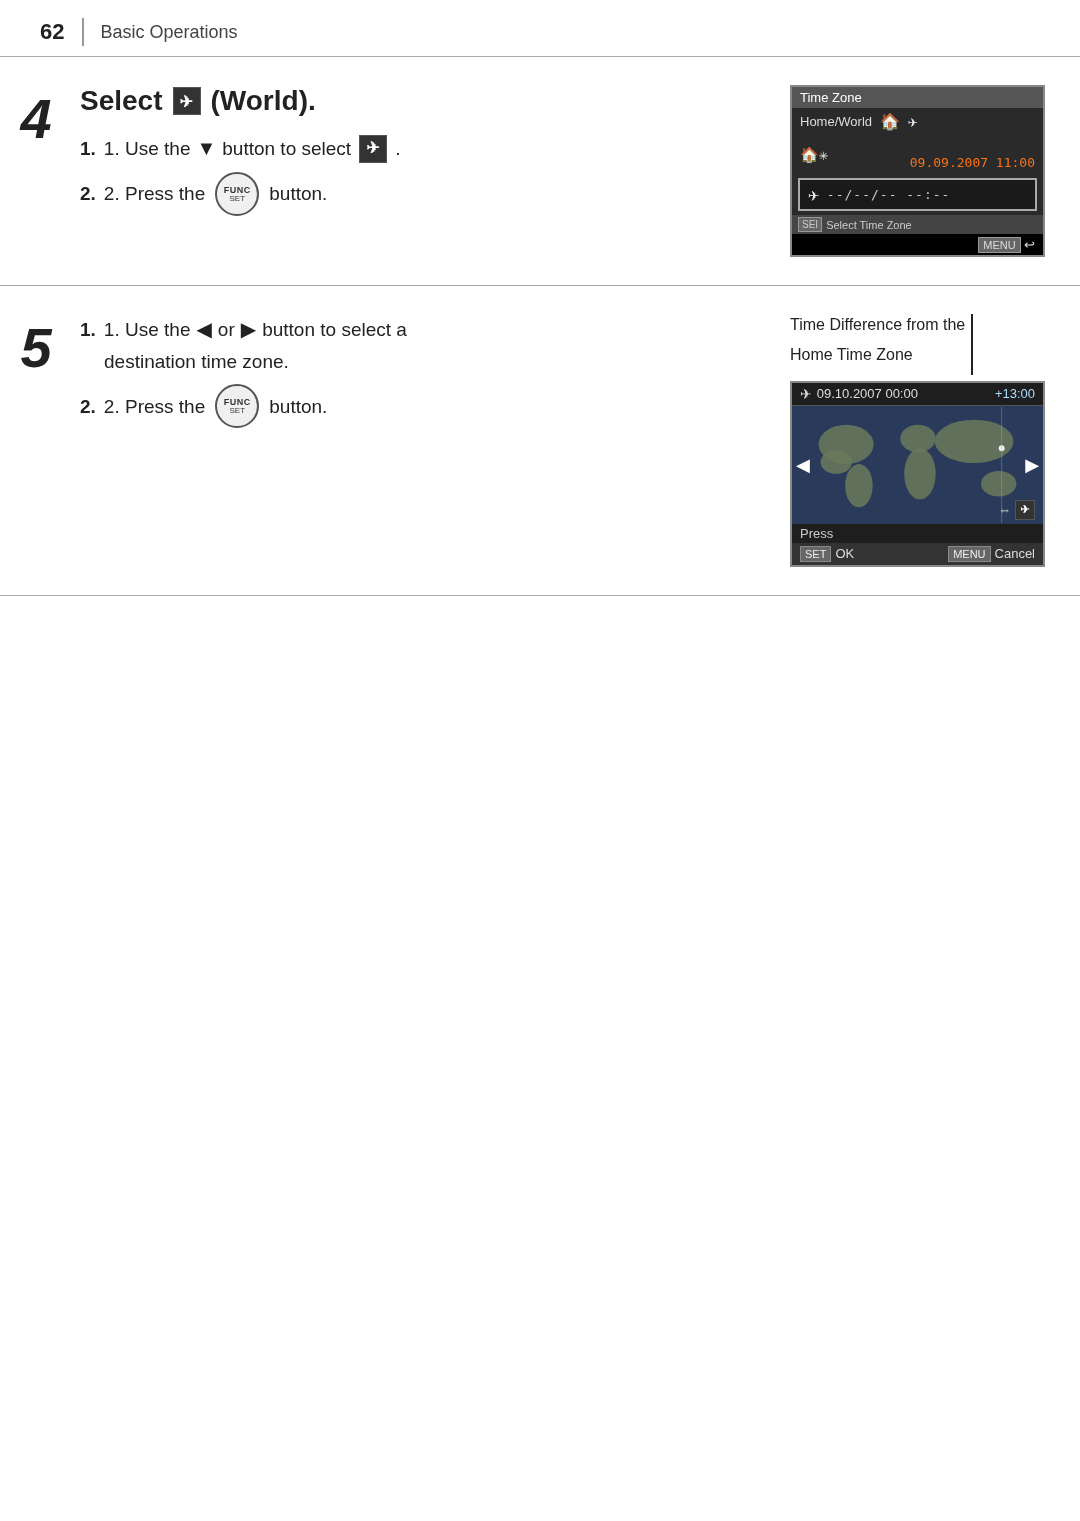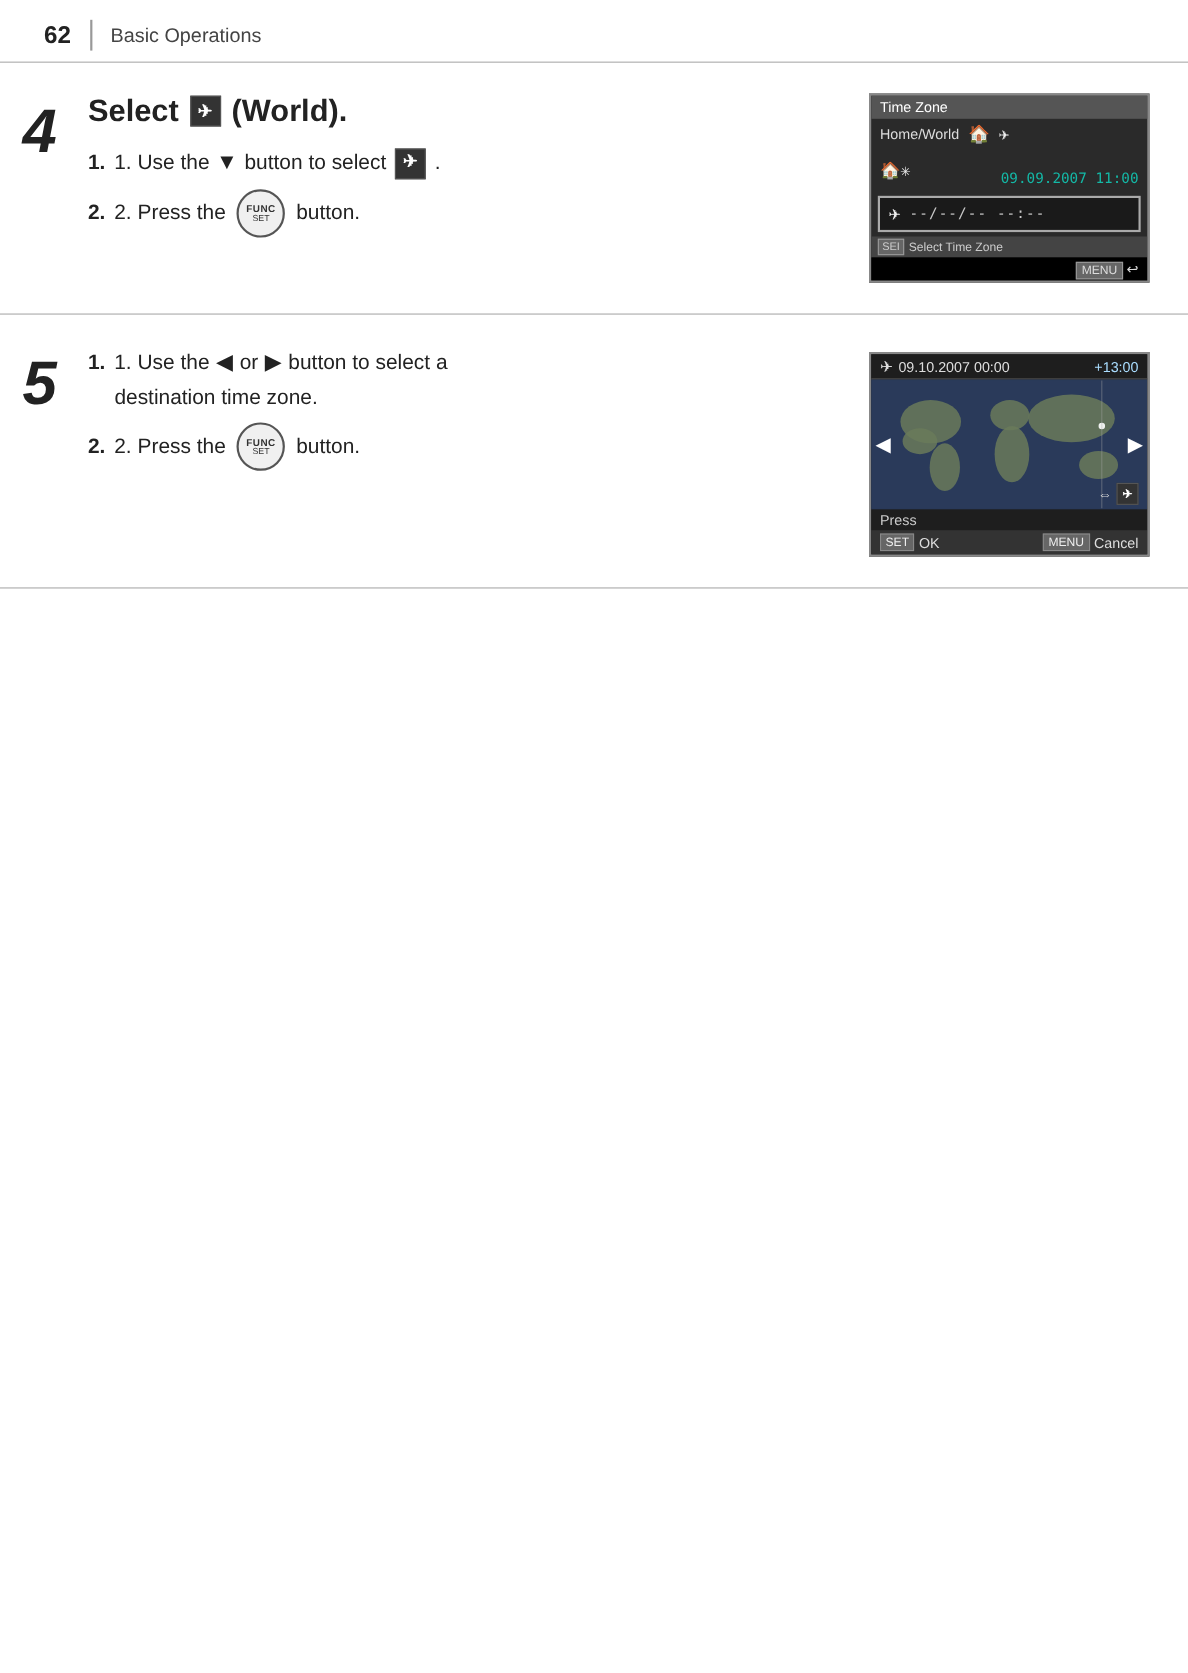--- a/index.html
+++ b/index.html
@@ -362,21 +362,21 @@
         <div class="screen-title-bar">
           <span>Time Zone</span>
         </div>
         <div class="screen-row">
           <span class="screen-row-label">Home/World</span>
           <span style="font-size:16px;">🏠</span>
           <span style="font-size:16px;">✈</span>
         </div>
         <div class="screen-row" style="justify-content: space-between;">
           <span style="font-size:15px;">🏠✳</span>
-          <span style="font-size:13px; color:#14b8a6;margin-top:16px;">09.09.2007 11:00</span>
+          <span style="font-size:13px; color:#f97316;margin-top:16px;">09.09.2007 11:00</span>
         </div>
         <div class="screen-highlighted">
           <span style="font-size:18px;">✈</span>
           <span style="font-size:13px; color:#ccc; letter-spacing:1px;">--/--/-- --:--</span>
         </div>
         <div class="screen-bottom-hint">
           <span style="background:#666;padding:1px 3px;border:1px solid #999;font-size:10px;">SEI</span>
           <span>Select Time Zone</span>
         </div>
         <div class="screen-menu-bar">
@@ -419,20 +419,24 @@
               </span>
             </span>
             <span>button.</span>
           </li>
         </ol>
       </div>
     </div>
     <div class="step-image-col" style="flex-direction:column;">
 
       <div style="display:flex; flex-direction:row; margin-bottom: 6px; align-items:flex-start;">
+        <div style="flex:1;">
+          <div class="caption-text">Time Difference from the</div>
+          <div class="caption-text">Home Time Zone</div>
+        </div>
         <div style="width:16px; border-left:2px solid #222; margin-left:6px; margin-right:2px; align-self:stretch;"></div>
       </div>
 
       <div class="world-screen">
 
         <div class="world-screen-topbar">
           <div style="display:flex; align-items:center; gap:5px;">
             <span style="font-size:14px;">✈</span>
             <span>09.10.2007 00:00</span>
           </div>

